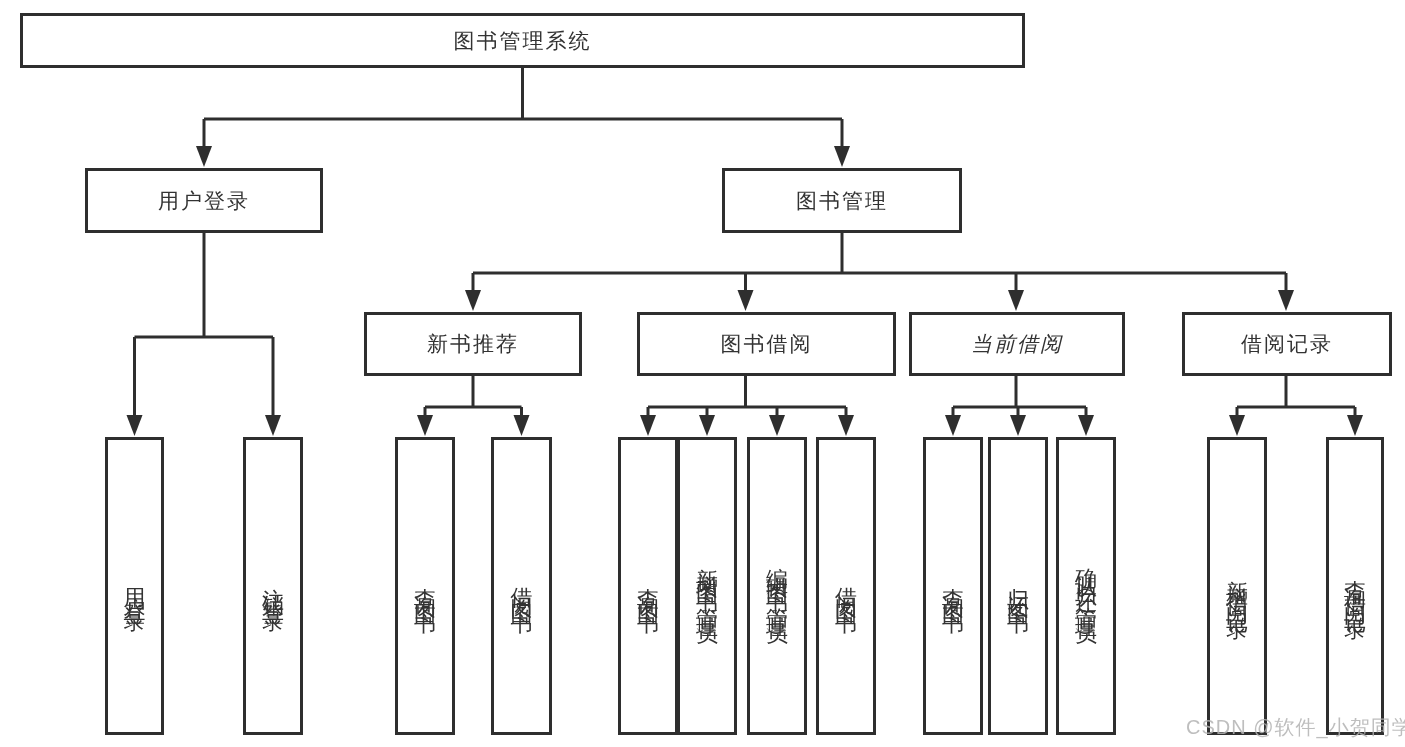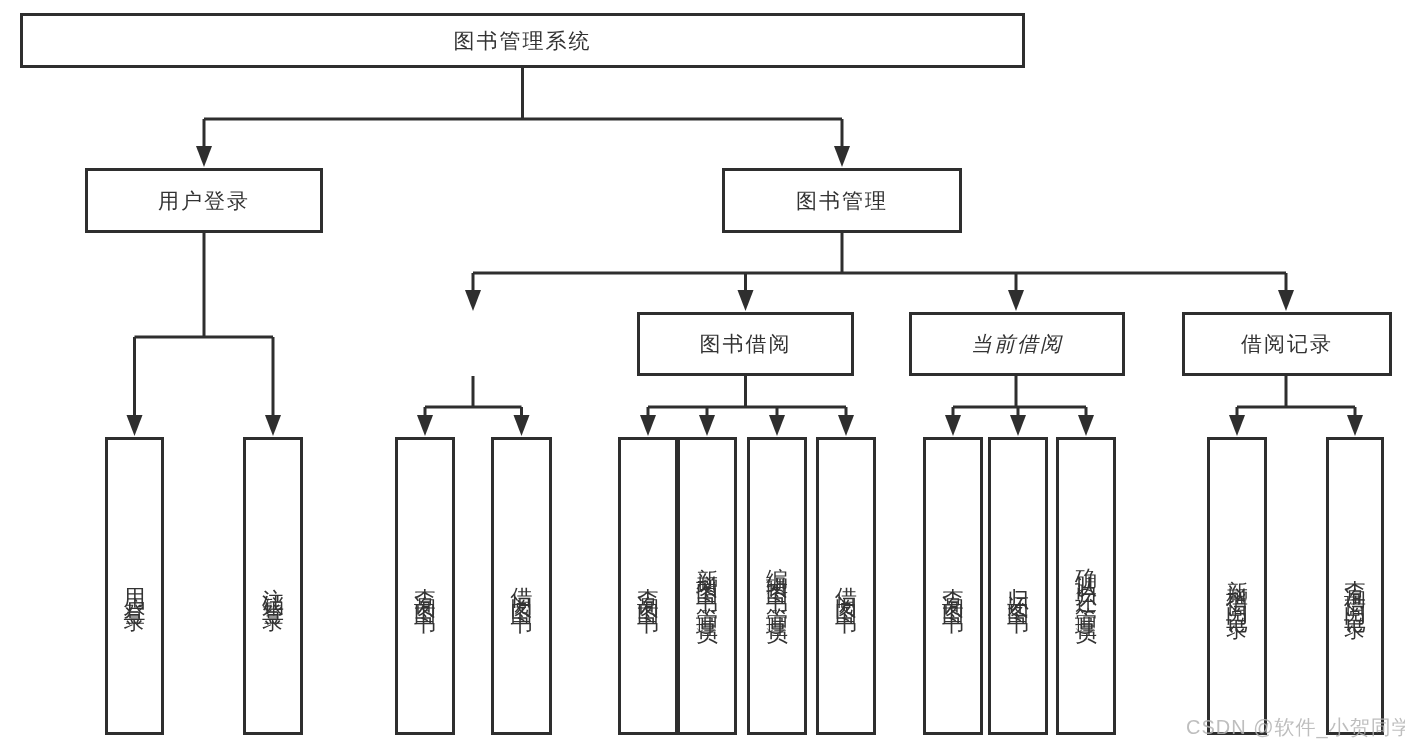--- a/index.html
+++ b/index.html
@@ -45,21 +45,21 @@
     letter-spacing: 8px;
     line-height: 1;
     top: 437px;
     height: 298px;
   }
   
   #n-root   { left: 20px;   top: 13px;  width: 1005px; height: 55px; }
   #n-login  { left: 85px;   top: 168px; width: 238px;  height: 65px; }
   #n-mgmt   { left: 722px;  top: 168px; width: 240px;  height: 65px; font-family: Liberation Mono, monospace; }
   #n-rec    { left: 364px;  top: 312px; width: 218px;  height: 64px; }
-  #n-borrow { left: 637px;  top: 312px; width: 217px;  height: 64px; }
+  #n-borrow { left: 637px;  top: 312px; width: 259px;  height: 64px; }
   #n-cur    { left: 909px;  top: 312px; width: 216px;  height: 64px; font-style: italic; }
   #n-recd   { left: 1182px; top: 312px; width: 210px;  height: 64px; }
   
   #leaf-1  { left: 105px;  width: 59px; }
   #leaf-2  { left: 243px;  width: 60px; }
   #leaf-3  { left: 395px;  width: 60px; }
   #leaf-4  { left: 491px;  width: 61px; }
   #leaf-5  { left: 618px;  width: 60px; }
   #leaf-6  { left: 677px;  width: 60px; }
   #leaf-7  { left: 747px;  width: 60px; }
@@ -140,20 +140,21 @@
       <polygon points="1229,415 1245,415 1237,436" fill="#2e2e2e"></polygon>
       <polygon points="1347,415 1363,415 1355,436" fill="#2e2e2e"></polygon>
     </svg>
 
   <div class="box h-box" id="n-root">图书管理系统</div>
 
   <div class="box h-box" id="n-login">用户登录</div>
 
   <div class="box h-box" id="n-mgmt">图书管理</div>
 
+  <div class="box h-box" id="n-rec">新书推荐</div>
 
   <div class="box h-box" id="n-borrow">图书借阅</div>
 
   <div class="box h-box" id="n-cur">当前借阅</div>
 
   <div class="box h-box" id="n-recd">借阅记录</div>
 
   <div class="box v-box" id="leaf-1">用户登录</div>
   <div class="box v-box" id="leaf-2">注销登录</div>
   <div class="box v-box" id="leaf-3">查询图书</div>

